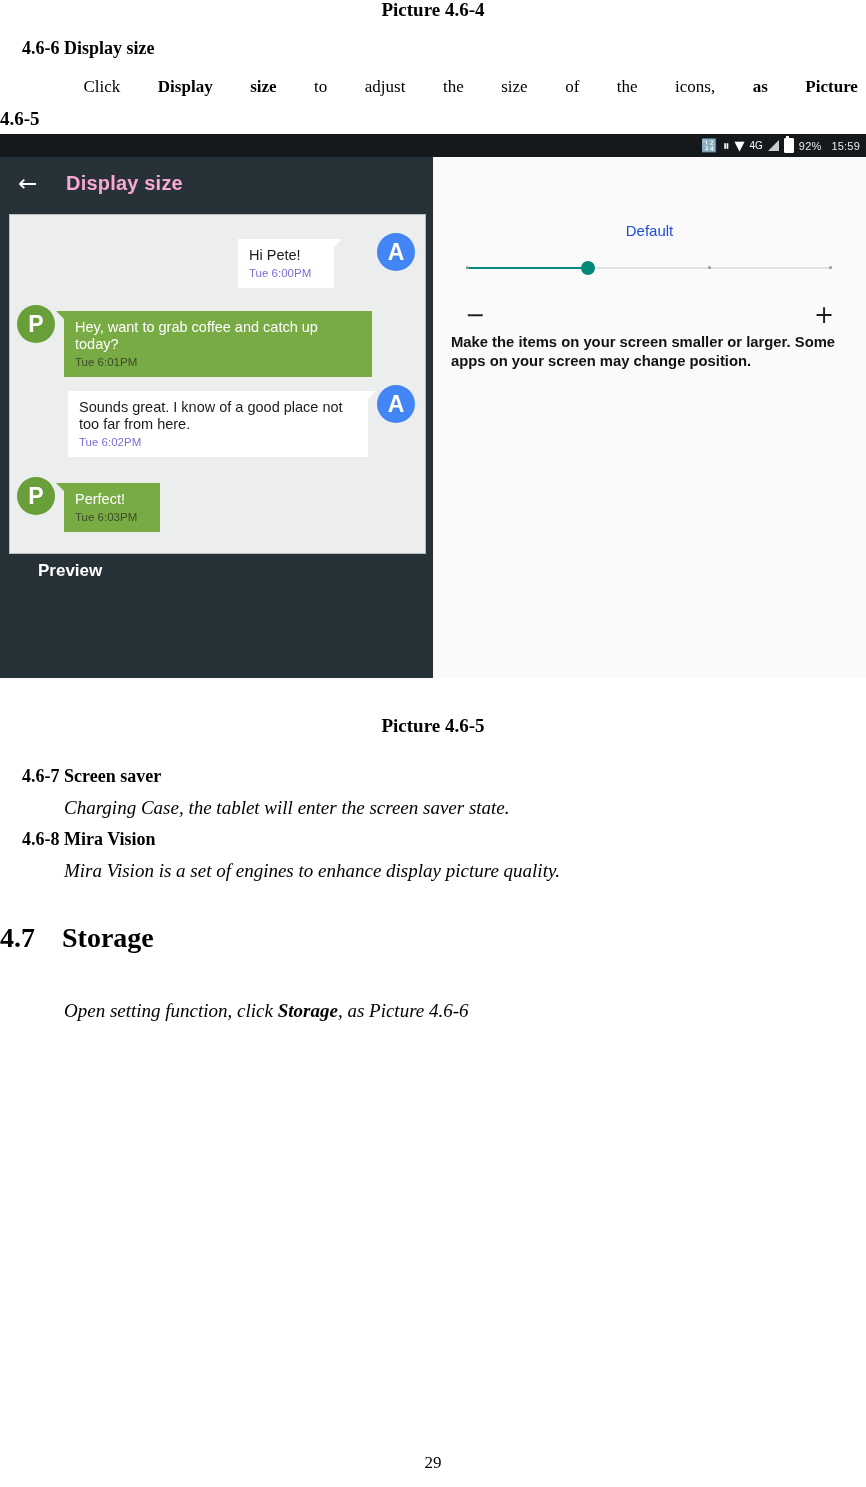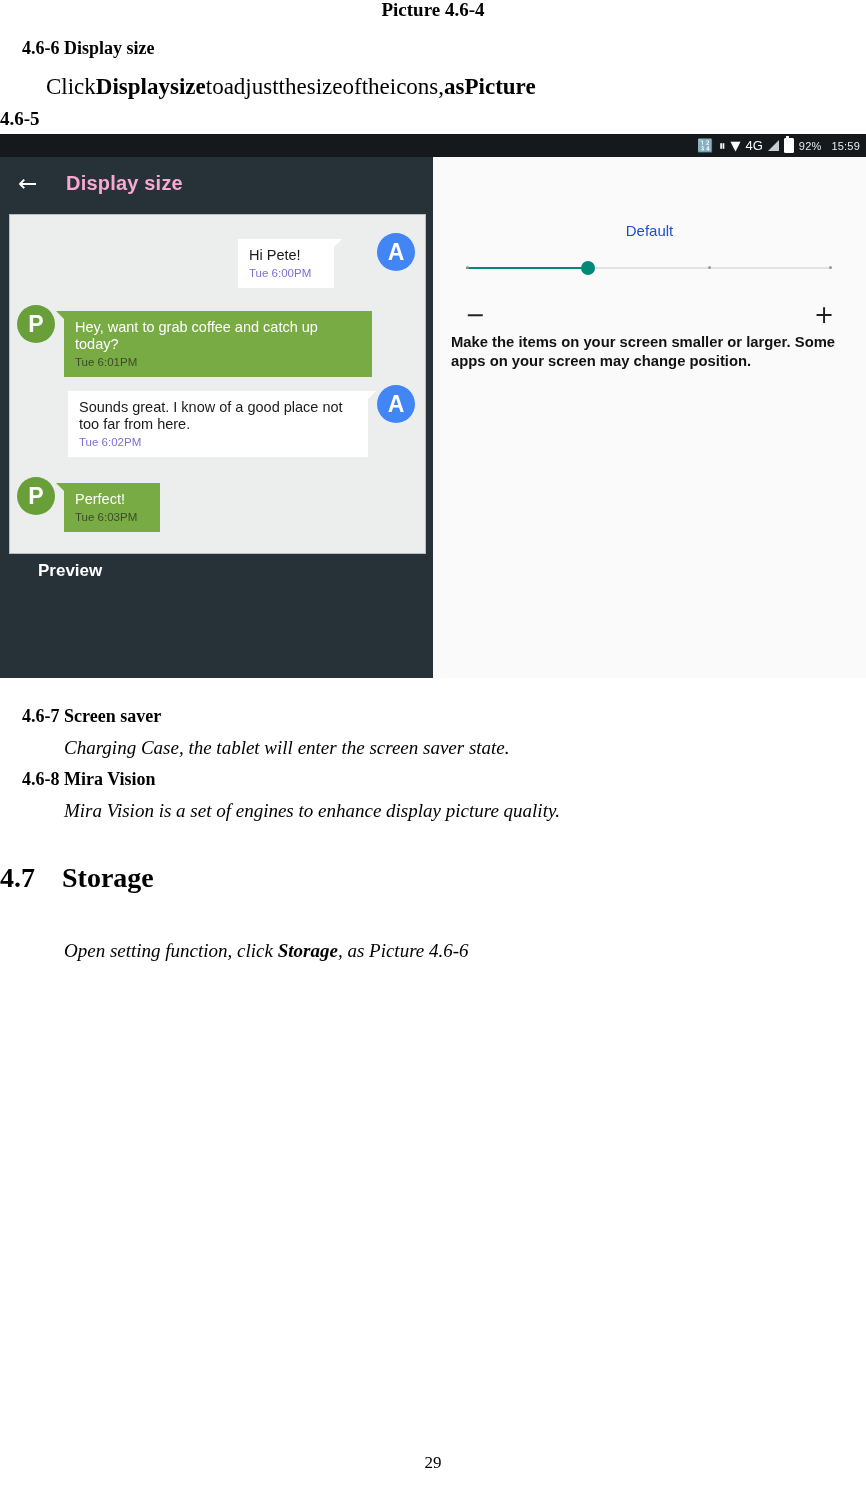--- a/index.html
+++ b/index.html
@@ -37,25 +37,25 @@
     padding-left: 22px;
   }
   .body-line {
     font-family: "Liberation Serif", serif;
     font-size: 19px;
     margin: 0;
     line-height: 30px;
   }
   .jline {
     display: flex;
-    justify-content: flex-start;
+    justify-content: space-between;
     width: 858px;
     padding-left: 8px;
     box-sizing: border-box;
-    font-size: 23px;
+    font-size: 17px;
     line-height: 34px;
   }
   .jline .indent { width: 38px; }
   b.b { font-weight: bold; }
 
   .sec-head {
     font-family: "Liberation Serif", serif;
     font-weight: bold;
     font-size: 28px;
     margin: 0;
@@ -116,21 +116,21 @@
     display: inline-block;
   }
   .sb-text {
     font-family: "Liberation Sans", sans-serif;
     font-size: 11px;
     color: #e9e9e9;
     letter-spacing: 0.2px;
   }
   .sb-4g {
     font-family: "Liberation Sans", sans-serif;
-    font-size: 13px;
+    font-size: 10px;
     color: #fff;
     font-weight: 400;
   }
   .tri-signal {
     width: 0; height: 0;
     border-left: 11px solid transparent;
     border-bottom: 11px solid #c9cdd1;
     display: inline-block;
   }
   .battery {
@@ -475,20 +475,21 @@
       <div class="minus-btn">−</div>
       <div class="plus-btn">+</div>
 
       <div class="desc-text">Make the items on your screen smaller or larger. Some apps on your screen may change position.</div>
     </div>
 
   </div>
 
   <div style="height:18px"></div>
 
+  <p class="fig-caption">Picture 4.6-5</p>
 
   <div style="height:10px"></div>
 
   <p class="subhead">4.6-7 Screen saver</p>
 
   <div style="height:6px"></div>
 
   <p class="indent-para">Charging Case, the tablet will enter the screen saver state.</p>
 
   <div style="height:6px"></div>

